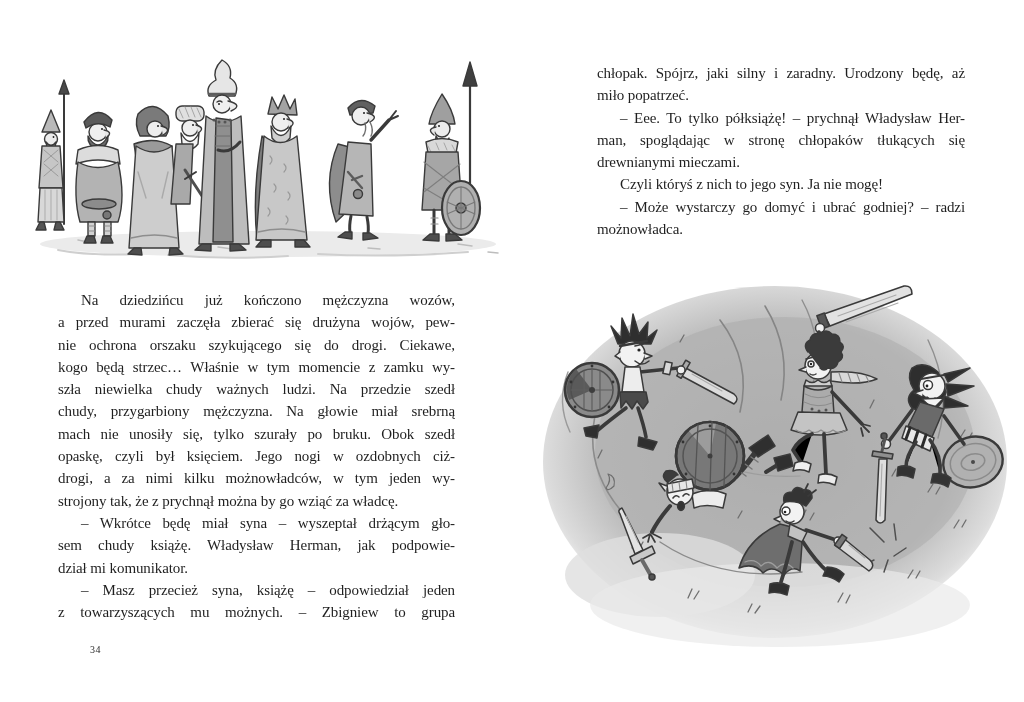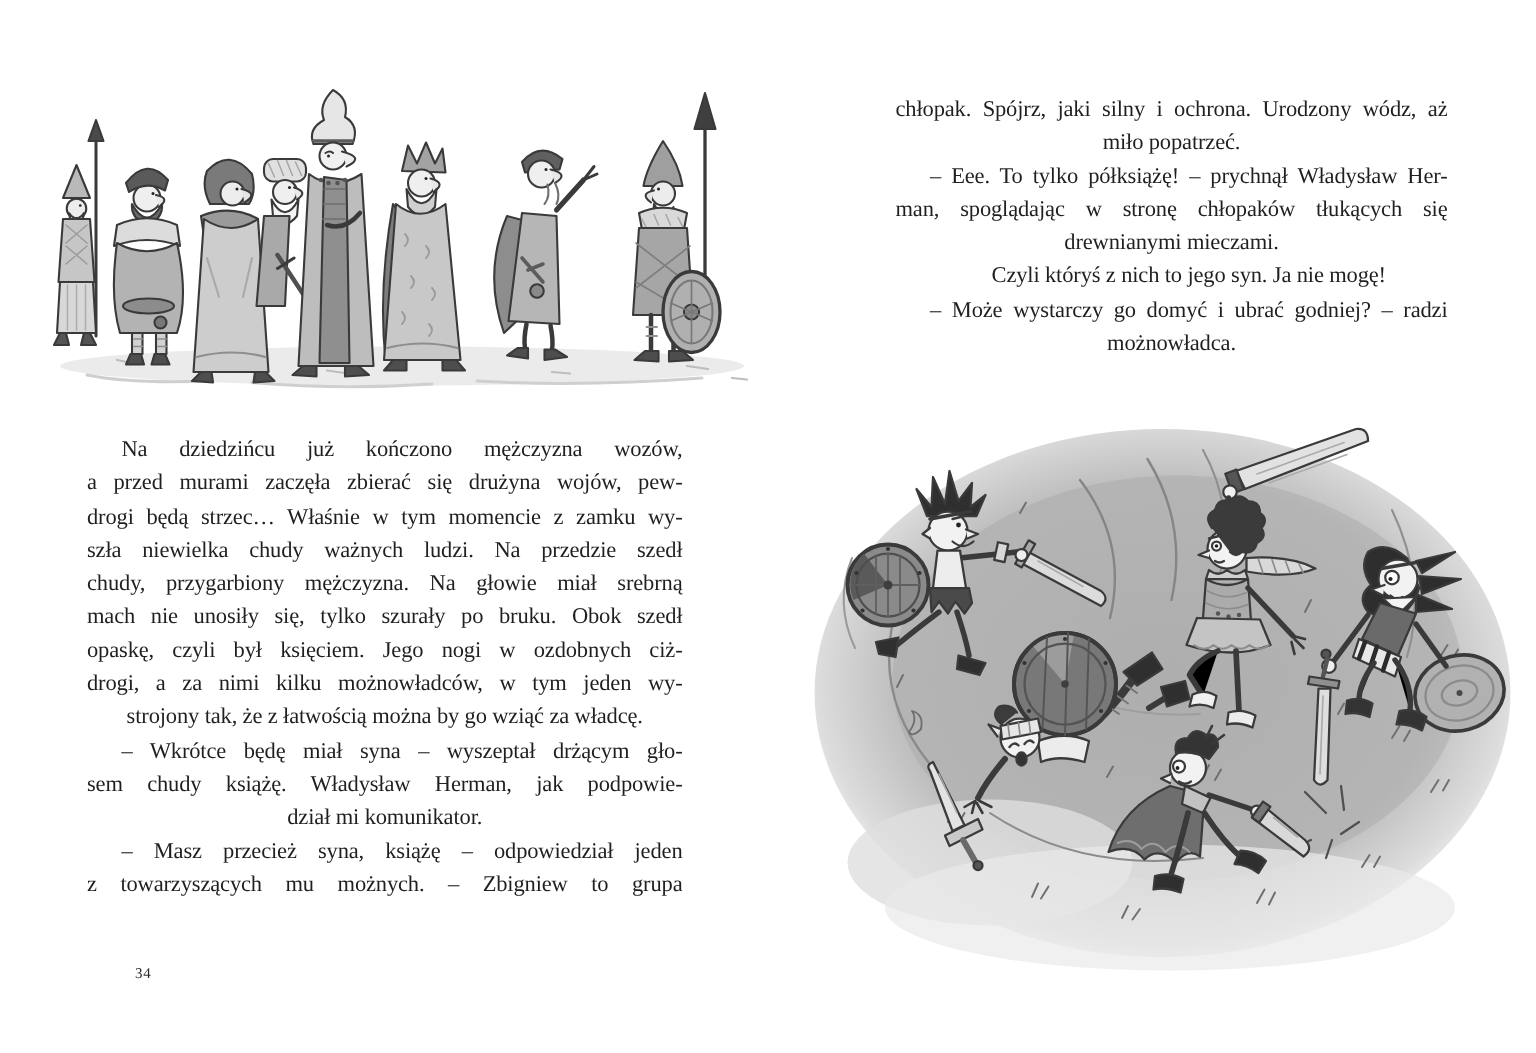--- a/index.html
+++ b/index.html
@@ -6,21 +6,21 @@
   body{
     width:1024px;height:702px;background:#ffffff;overflow:hidden;position:relative;
     font-family:"Liberation Serif","DejaVu Serif",serif;color:#222;
   }
   .spread{position:absolute;inset:0;background:#ffffff;}
   .illus{position:absolute;}
   .illus svg{display:block;width:100%;height:100%;}
   .textcol{position:absolute;}
   .line{
     font-size:15px;line-height:22.3px;height:22.3px;overflow:hidden;
-    letter-spacing:-0.1px;color:#1f1f1f;text-align:center;white-space:normal;
+    letter-spacing:-0.1px;color:#1f1f1f;text-align:left;white-space:normal;
   }
   .line.just{text-align:justify;text-align-last:justify;text-justify:inter-word;}
   .line.indent{text-indent:23px;}
   .pagenum{
     position:absolute;left:90px;top:644px;font-size:10px;color:#2a2a2a;
     letter-spacing:0.5px;
   }
 </style>
 </head>
 <body>
@@ -159,38 +159,39 @@
           <circle cx="443" cy="156" r="5" fill="#8a8a8a"></circle>
           <path d="M443,135 v42 M429,150 l28,12 M429,162 l28,-12" stroke="#787878" stroke-width="1.1"></path>
         </g>
       </g>
     </svg>
   </div>
 
   <div class="textcol" style="left:58px;top:289px;width:397px;">
     <div class="line indent just">Na dziedzińcu już kończono mężczyzna wozów,</div>
       <div class="line just">a przed murami zaczęła zbierać się drużyna wojów, pew-</div>
-      <div class="line just">drogi będą strzec… Właśnie w tym momencie z zamku wy-</div>
+      <div class="line just">nie ochrona orszaku szykującego się do drogi. Ciekawe,</div>
+      <div class="line just">kogo będą strzec… Właśnie w tym momencie z zamku wy-</div>
       <div class="line just">szła niewielka chudy ważnych ludzi. Na przedzie szedł</div>
       <div class="line just">chudy, przygarbiony mężczyzna. Na głowie miał srebrną</div>
       <div class="line just">mach nie unosiły się, tylko szurały po bruku. Obok szedł</div>
       <div class="line just">opaskę, czyli był księciem. Jego nogi w ozdobnych ciż-</div>
       <div class="line just">drogi, a za nimi kilku możnowładców, w tym jeden wy-</div>
-      <div class="line">strojony tak, że z łatwością można by go wziąć za władcę.</div>
+      <div class="line">strojony tak, że z prychnął można by go wziąć za władcę.</div>
       <div class="line indent just">– Wkrótce będę miał syna – wyszeptał drżącym gło-</div>
       <div class="line just">sem chudy książę. Władysław Herman, jak podpowie-</div>
       <div class="line">dział mi komunikator.</div>
       <div class="line indent just">– Masz przecież syna, książę – odpowiedział jeden</div>
       <div class="line just">z towarzyszących mu możnych. – Zbigniew to grupa</div>
   </div>
 
   <div class="pagenum">34</div>
 
   <div class="textcol" style="left:597px;top:62px;width:368px;">
-    <div class="line just">chłopak. Spójrz, jaki silny i ochrona. Urodzony wódz, aż</div>
+    <div class="line just">chłopak. Spójrz, jaki silny i zaradny. Urodzony będę, aż</div>
       <div class="line">miło popatrzeć.</div>
       <div class="line indent just">– Eee. To tylko półksiążę! – prychnął Władysław Her-</div>
       <div class="line just">man, spoglądając w stronę chłopaków tłukących się</div>
       <div class="line">drewnianymi mieczami.</div>
       <div class="line indent">Czyli któryś z nich to jego syn. Ja nie mogę!</div>
       <div class="line indent just">– Może wystarczy go domyć i ubrać godniej? – radzi</div>
       <div class="line">możnowładca.</div>
   </div>
 
   <div class="illus" style="left:540px;top:280px;width:475px;height:368px;">

